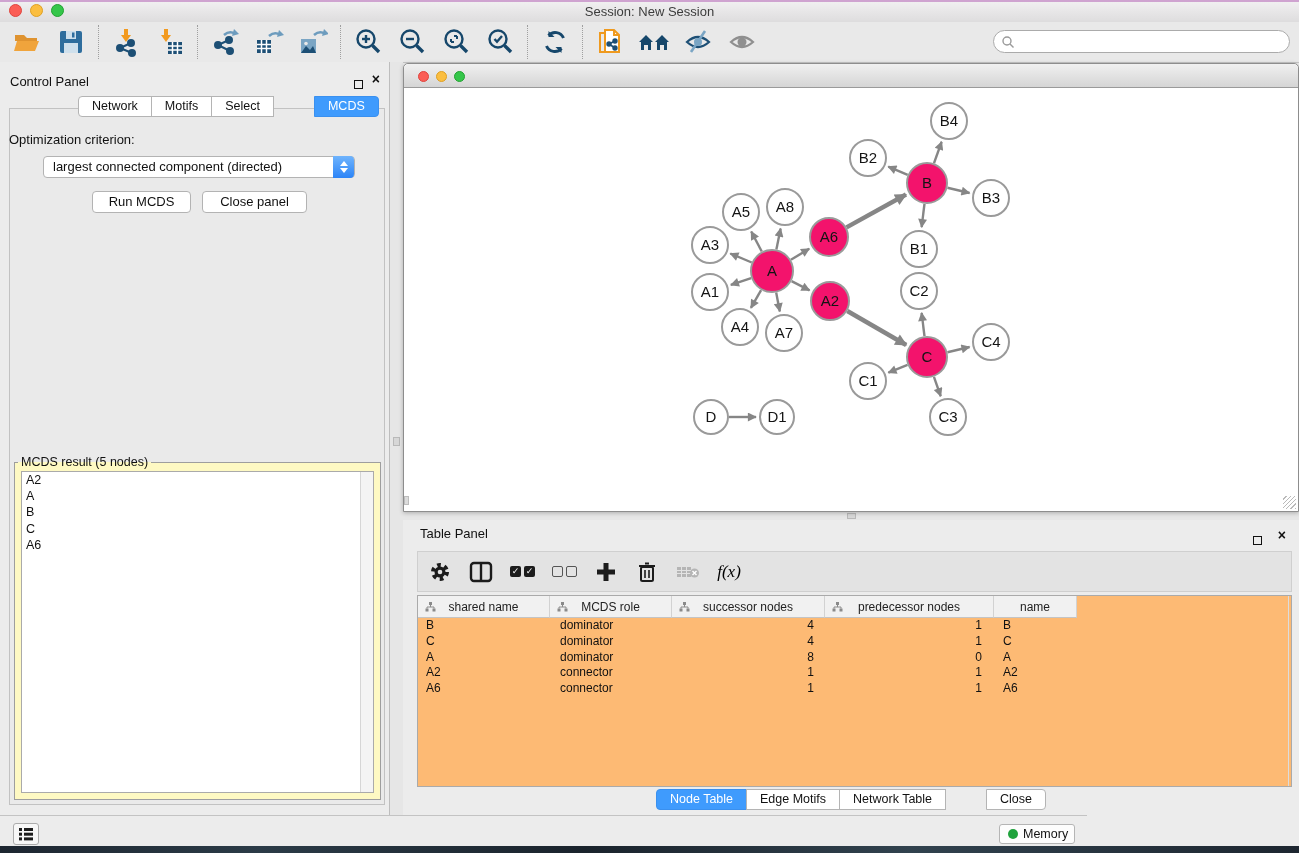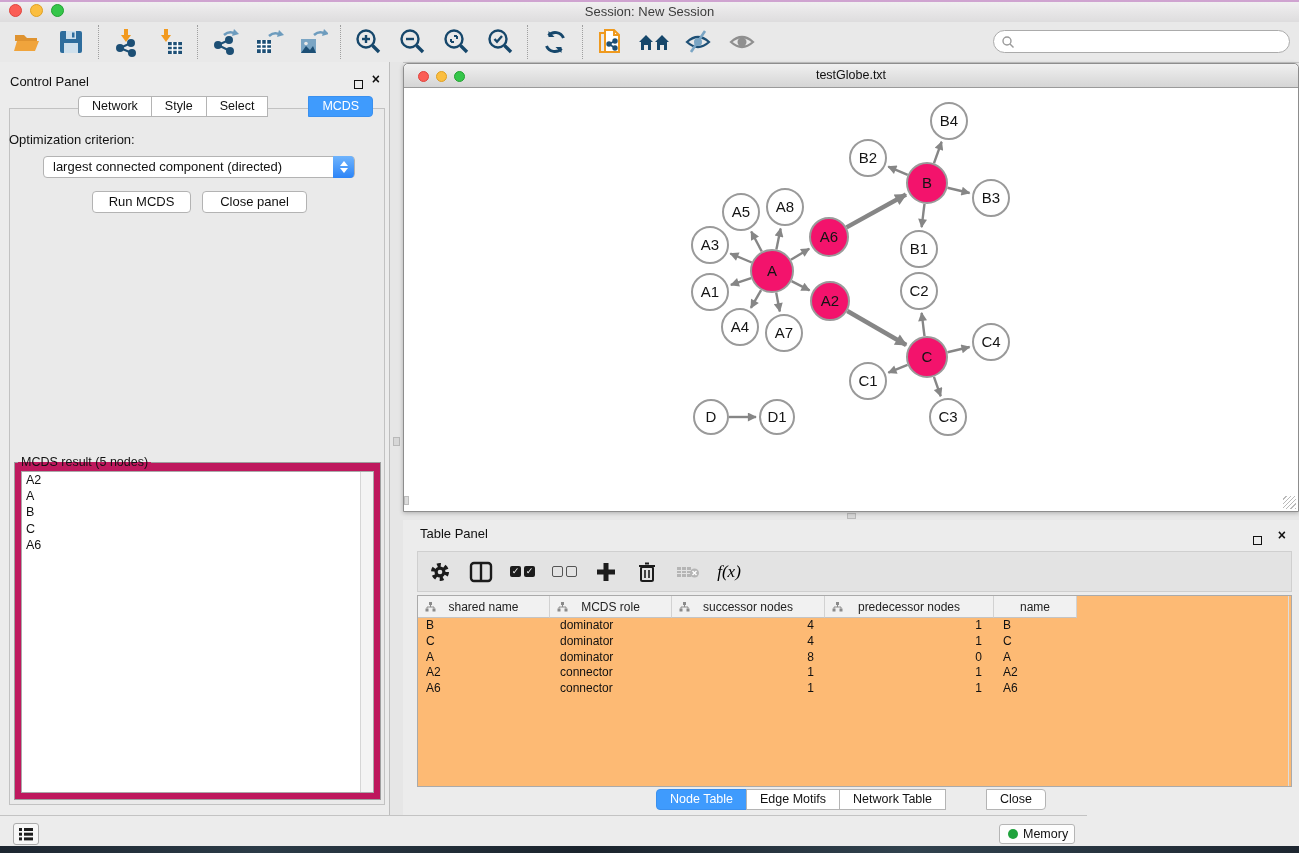--- a/index.html
+++ b/index.html
@@ -58,21 +58,21 @@
   .selectbox .stepper { position:absolute; right:0; top:-1px; width:21px; height:22px;
     border-radius:0 4px 4px 0; background:linear-gradient(#6fb4fd,#2c84f7);
     display:flex; flex-direction:column; align-items:center; justify-content:center; gap:2px; }
   .tri-up { width:0; height:0; border-left:4px solid transparent; border-right:4px solid transparent;
     border-bottom:5px solid #fff; }
   .tri-dn { width:0; height:0; border-left:4px solid transparent; border-right:4px solid transparent;
     border-top:5px solid #fff; }
   .pbtn { position:absolute; height:22px; background:#fff; border:1px solid #b3b3b3;
     border-radius:4px; font-size:13px; line-height:20px; text-align:center; cursor:default; }
   fieldset.resultbox { position:absolute; left:5px; top:347px; width:367px; height:345px;
-    border:1px solid #9e9e9e; background:#be185d; }
+    border:1px solid #9e9e9e; background:#fef9c3; }
   fieldset.resultbox legend { font-size:12.5px; padding:0 3px; margin-left:3px; }
   .result-list { position:absolute; left:6px; top:2px; right:6px; bottom:6px; background:#fff;
     border:1px solid #aaa; overflow:hidden; }
   .result-scroll { position:absolute; right:0; top:0; bottom:0; width:13px; background:#f4f4f4;
     border-left:1px solid #d6d6d6; }
   .result-item { font-size:12.5px; line-height:16.2px; padding-left:4px; }
 
   
   .vdivider { position:absolute; left:390px; top:62px; width:13px; height:753px; background:#e6e6e6; }
   .vdivider .handle { position:absolute; left:3px; top:375px; width:7px; height:9px;
@@ -331,21 +331,21 @@
     </div>
     <div class="abs" style="right:26px; top:13px;">
       <span class="floatbox"></span>
     </div>
     <div class="abs wicon" style="right:9px; top:11px;">×</div>
 
     <div class="cp-content"></div>
 
     <div class="seg-tabs" id="ctrl-tabs" style="left:78px; top:34px;">
         <div class="seg">Network</div>
-        <div class="seg">Style</div>
+        <div class="seg">Motifs</div>
         <div class="seg">Select</div>
         <div class="seg selected">MCDS</div>
       </div>
 
     <div class="abs" style="left:9px; top:46px; width:376px;">
       <div class="crit-label">Optimization criterion:</div>
       <div class="selectbox">
         <span>largest connected component (directed)</span>
         <span class="stepper">
           <span class="tri-up"></span>
@@ -378,21 +378,20 @@
       <span class="handle"></span>
     </div>
 
   <div class="network-window">
     <div class="nw-titlebar">
       <div class="nw-lights">
         <span class="nw-light" style="background:#fb5d55;border:1px solid #df443e;"></span>
         <span class="nw-light" style="background:#fbbe40;border:1px solid #dfa023;"></span>
         <span class="nw-light" style="background:#35c64a;border:1px solid #22a231;"></span>
       </div>
-      <div class="nw-title">testGlobe.txt</div>
     </div>
     <div class="nw-content">
       <svg id="graph" width="894" height="423">
           <defs>
             <marker id="arrThin" viewBox="0 0 10 10" refX="9" refY="5" markerUnits="userSpaceOnUse" markerWidth="11" markerHeight="9" orient="auto">
               <path d="M0 0 L10 5 L0 10 z" fill="#868686"></path>
             </marker>
             <marker id="arrThick" viewBox="0 0 10 10" refX="9" refY="5" markerUnits="userSpaceOnUse" markerWidth="15" markerHeight="12" orient="auto">
               <path d="M0 0 L10 5 L0 10 z" fill="#868686"></path>
             </marker>

